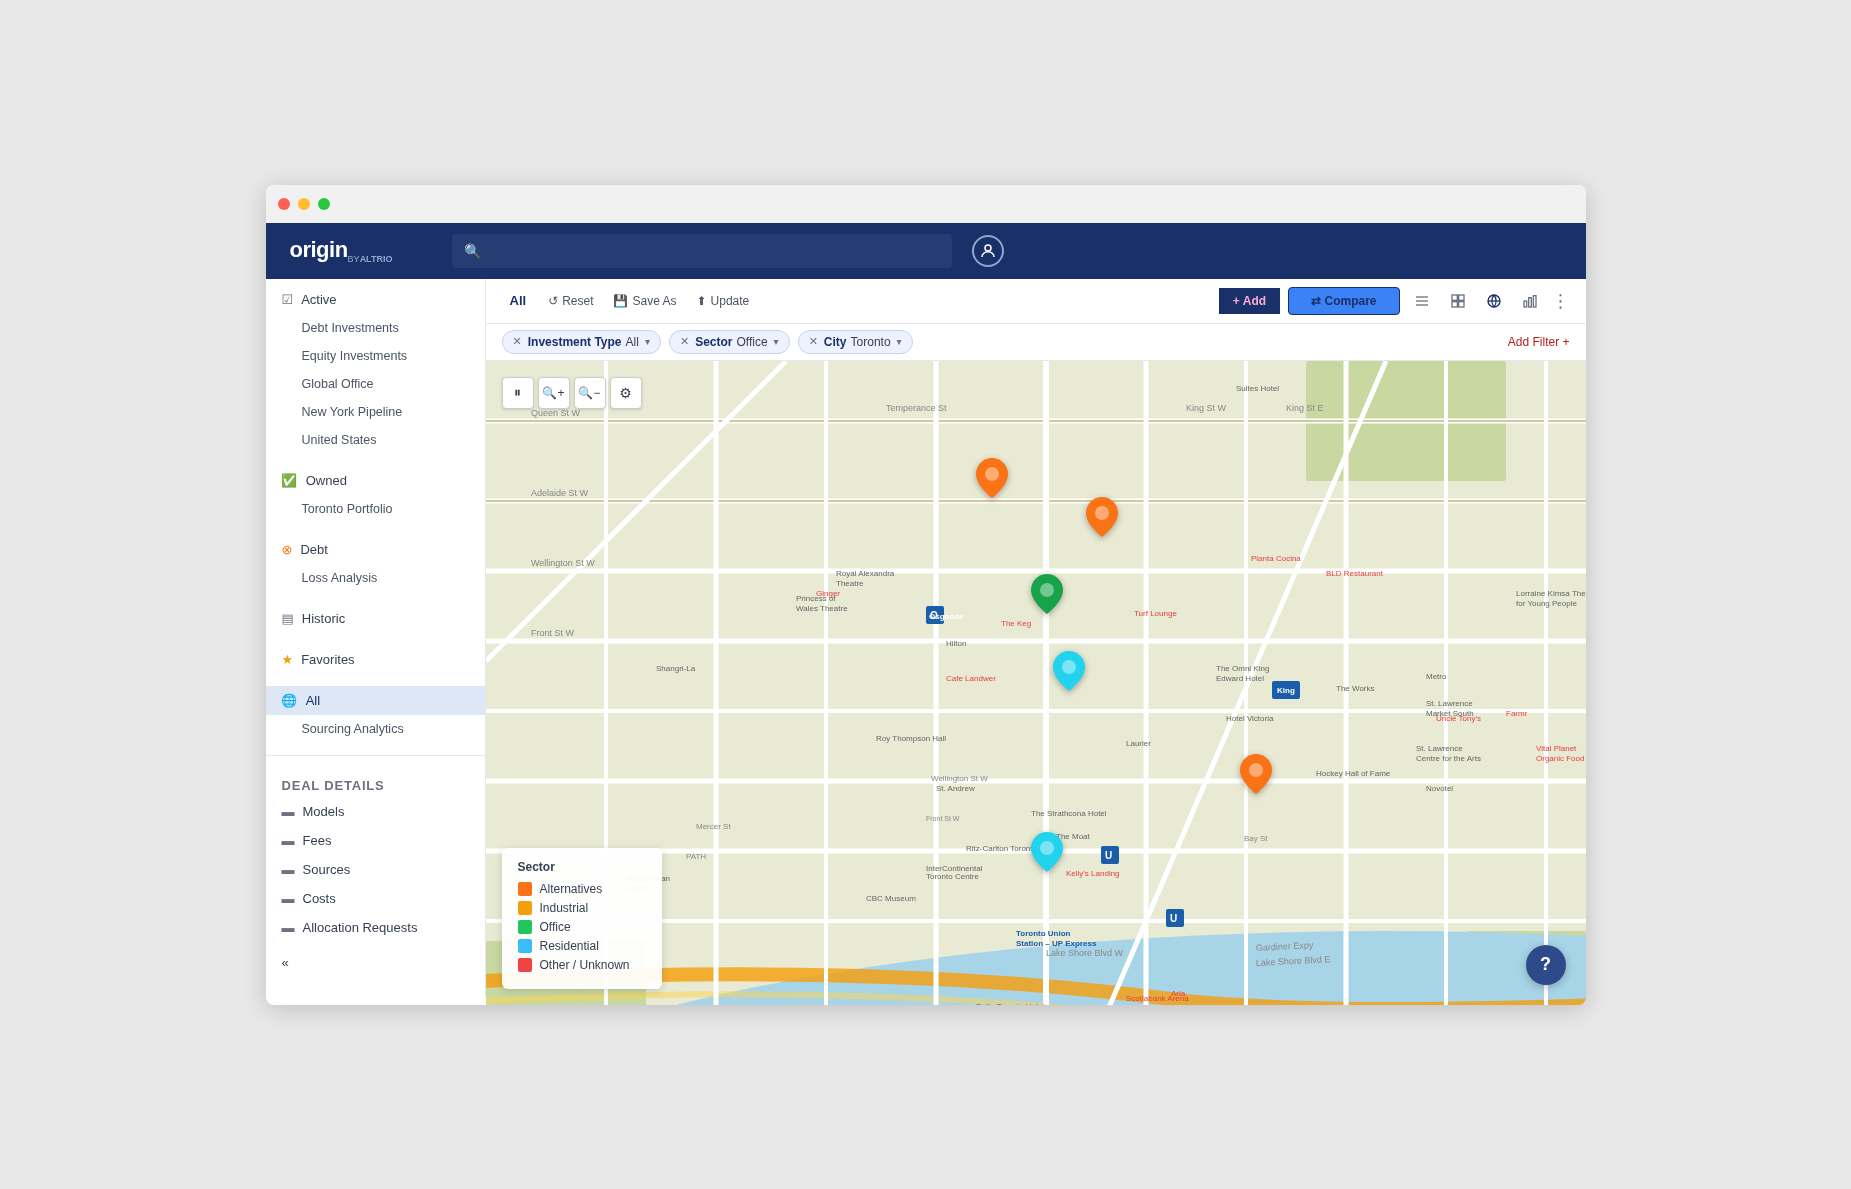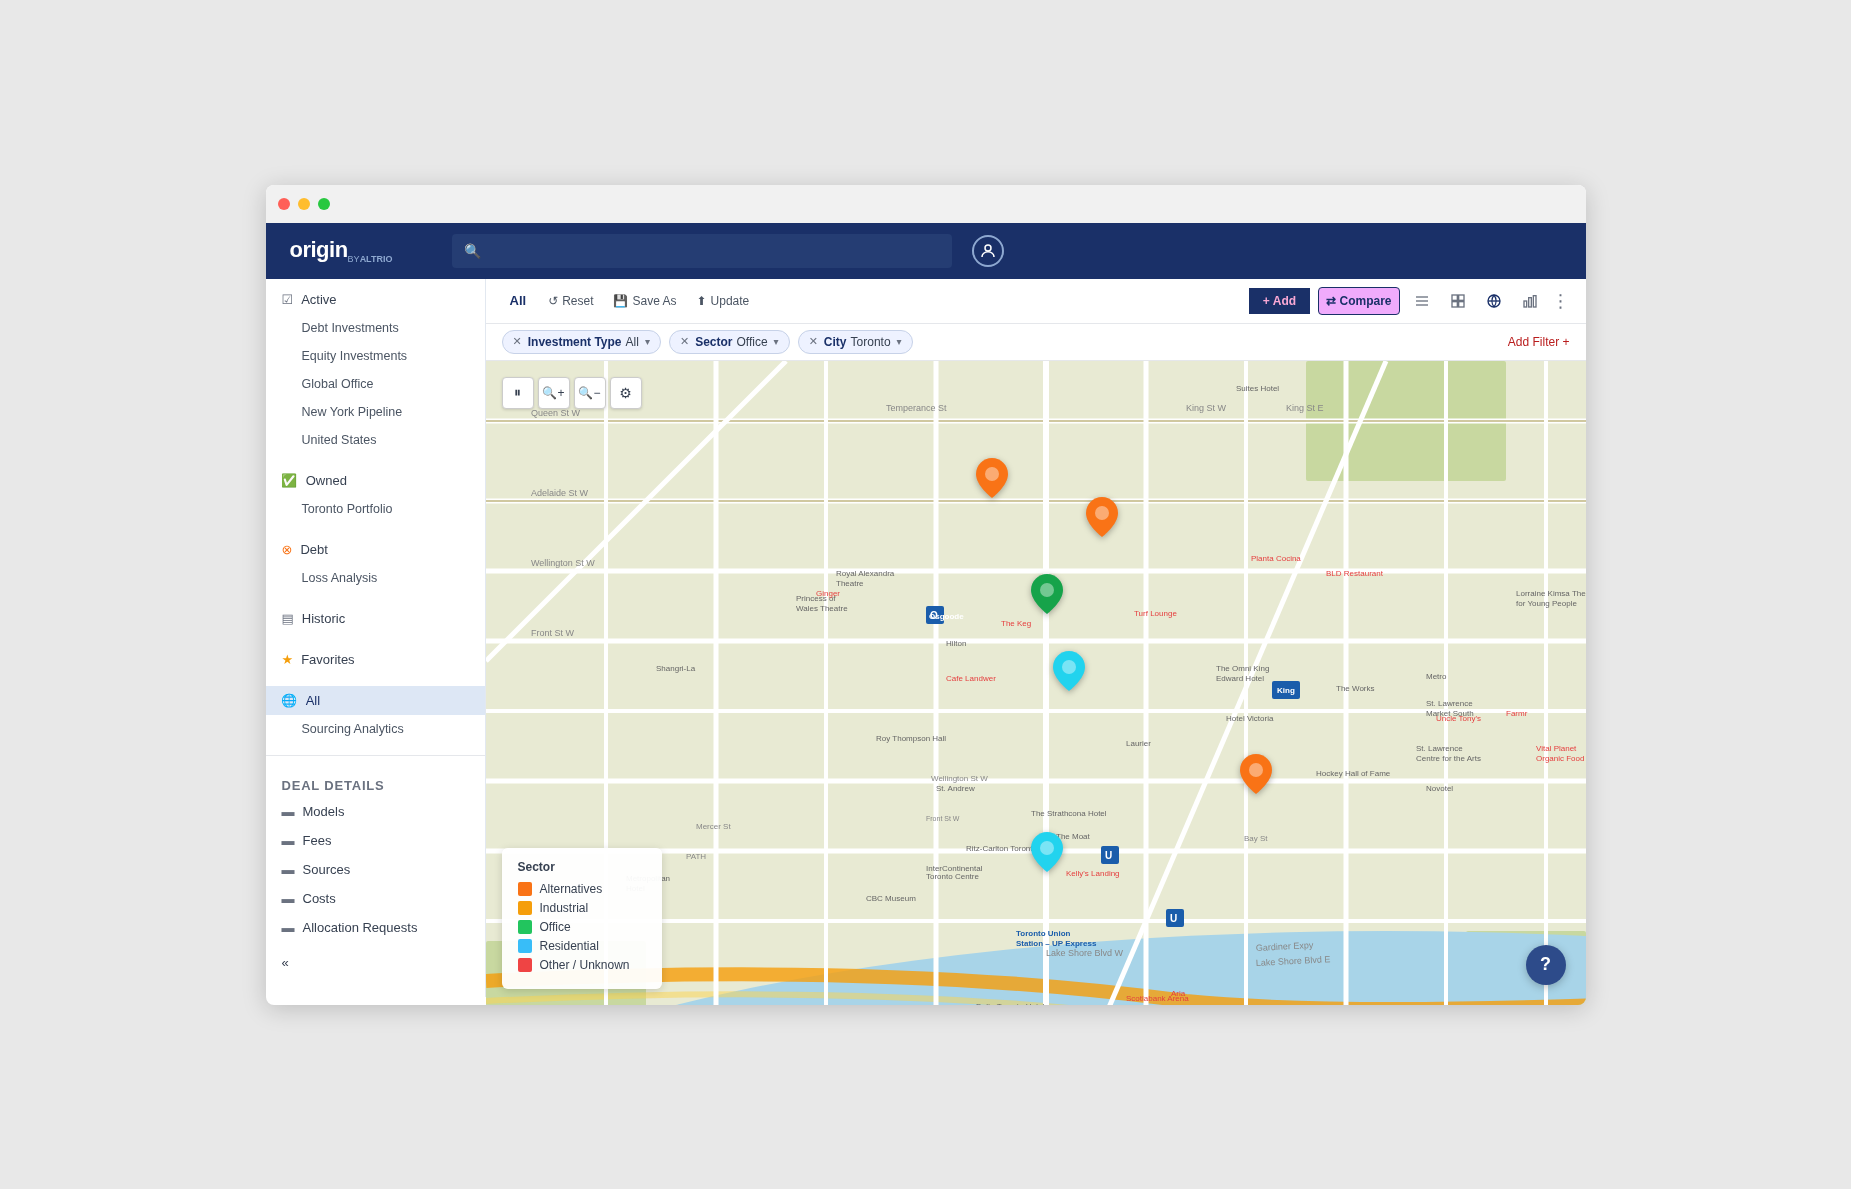--- a/index.html
+++ b/index.html
@@ -225,25 +225,25 @@
       border-radius: 0;
       padding: 6px 14px;
       font-size: 12px;
       font-weight: 600;
       cursor: pointer;
       display: flex;
       align-items: center;
       gap: 4px;
     }
     .btn-compare {
-      background: #f0abfc;
+      background: #3b82f6;
       color: #1a3068;
       border: 1.5px solid #1a3068;
       border-radius: 4px;
-      padding: 6px 7px;
+      padding: 6px 22px;
       font-size: 12px;
       font-weight: 600;
       cursor: pointer;
       display: flex;
       align-items: center;
       gap: 4px;
       text-align: right;
     }
     .view-icon {
       width: 28px; height: 28px;

